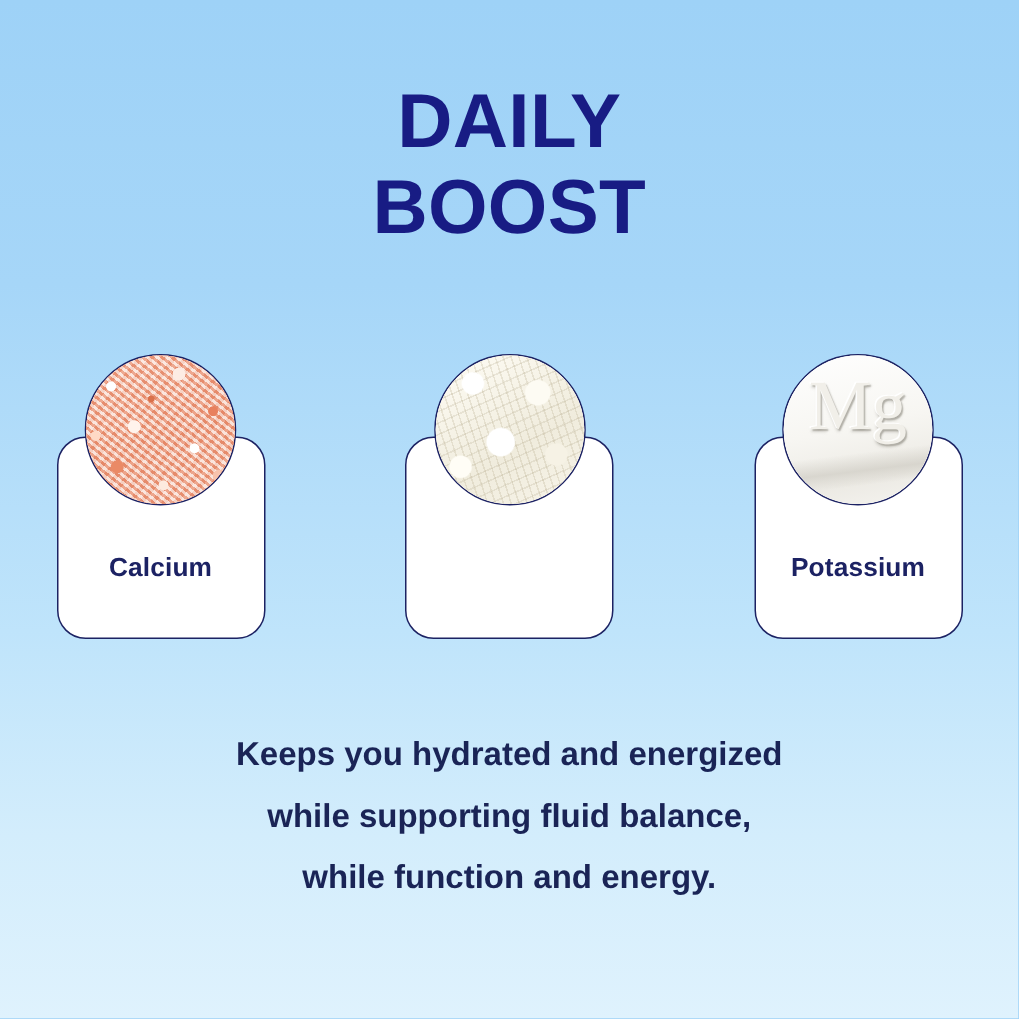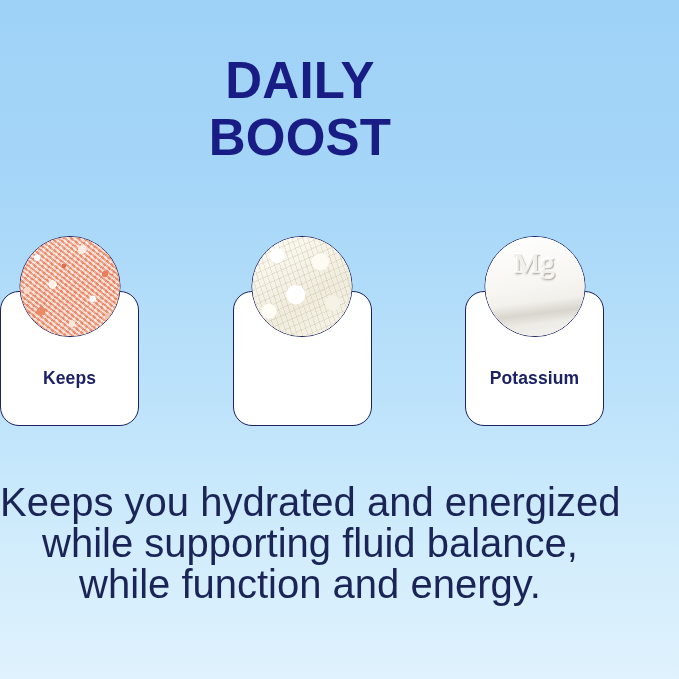--- a/index.html
+++ b/index.html
@@ -21,20 +21,21 @@
     height: 679px;
     box-sizing: border-box;
     background: linear-gradient(180deg,
         #9ed2f7 0%,
         #a6d6f8 28%,
         #bfe4fb 62%,
         #d3edfc 82%,
         #dff2fd 100%);
     display: flex;
     flex-direction: column;
+    align-items: center;
   }
 
   
   .headline {
     margin-top: 52px;
     width: 600px;
     text-align: center;
     color: #181c84;
     font-size: 51px;
     line-height: 57px;
@@ -156,21 +157,21 @@
     background-image:
       linear-gradient(168deg, #ffffff 0%, #f7f6f2 48%, #eceae4 78%, #f6f5f1 100%);
   }
   .mg-glyph {
     position: absolute;
     top: 12%;
     left: 0;
     right: 0;
     text-align: center;
     font-family: "Liberation Serif", serif;
-    font-size: 30px;
+    font-size: 47px;
     line-height: 1;
     font-weight: 400;
     color: #f1efe9;
     text-shadow:
       -1px -1px 0 rgba(255,255,255,.95),
        1px  1px 1px rgba(150,147,138,.65),
        0    2px 2px rgba(160,157,148,.35);
     user-select: none;
   }
   .mg-shadow {
@@ -182,23 +183,23 @@
     background: linear-gradient(180deg, rgba(205,202,193,0) 0%, rgba(198,195,186,.55) 55%, rgba(236,234,228,0) 100%);
     transform: rotate(-7deg);
   }
 
   
   .body-copy {
     margin-top: 56px;
     width: 620px;
     text-align: center;
     color: #1a2456;
-    font-size: 40px;
+    font-size: 22px;
     line-height: 41px;
-    font-weight: 400;
+    font-weight: 700;
     -webkit-font-smoothing: antialiased;
   }
   .body-copy .bc-line {
     display: block;
     white-space: nowrap;
   }
 </style>
 </head>
 <body>
 
@@ -208,21 +209,21 @@
     <span class="hl-line">DAILY</span>
     <span class="hl-line">BOOST</span>
   </h1>
 
   <div class="cards">
 
     <div class="card">
       <div class="swatch">
         <div class="tex tex-sodium"></div>
       </div>
-      <span class="card-label">Keeps</span>
+      <span class="card-label">Calcium</span>
     </div>
 
     <div class="card">
       <div class="swatch">
         <div class="tex tex-potassium"></div>
       </div>
     </div>
 
 
     <div class="card">

